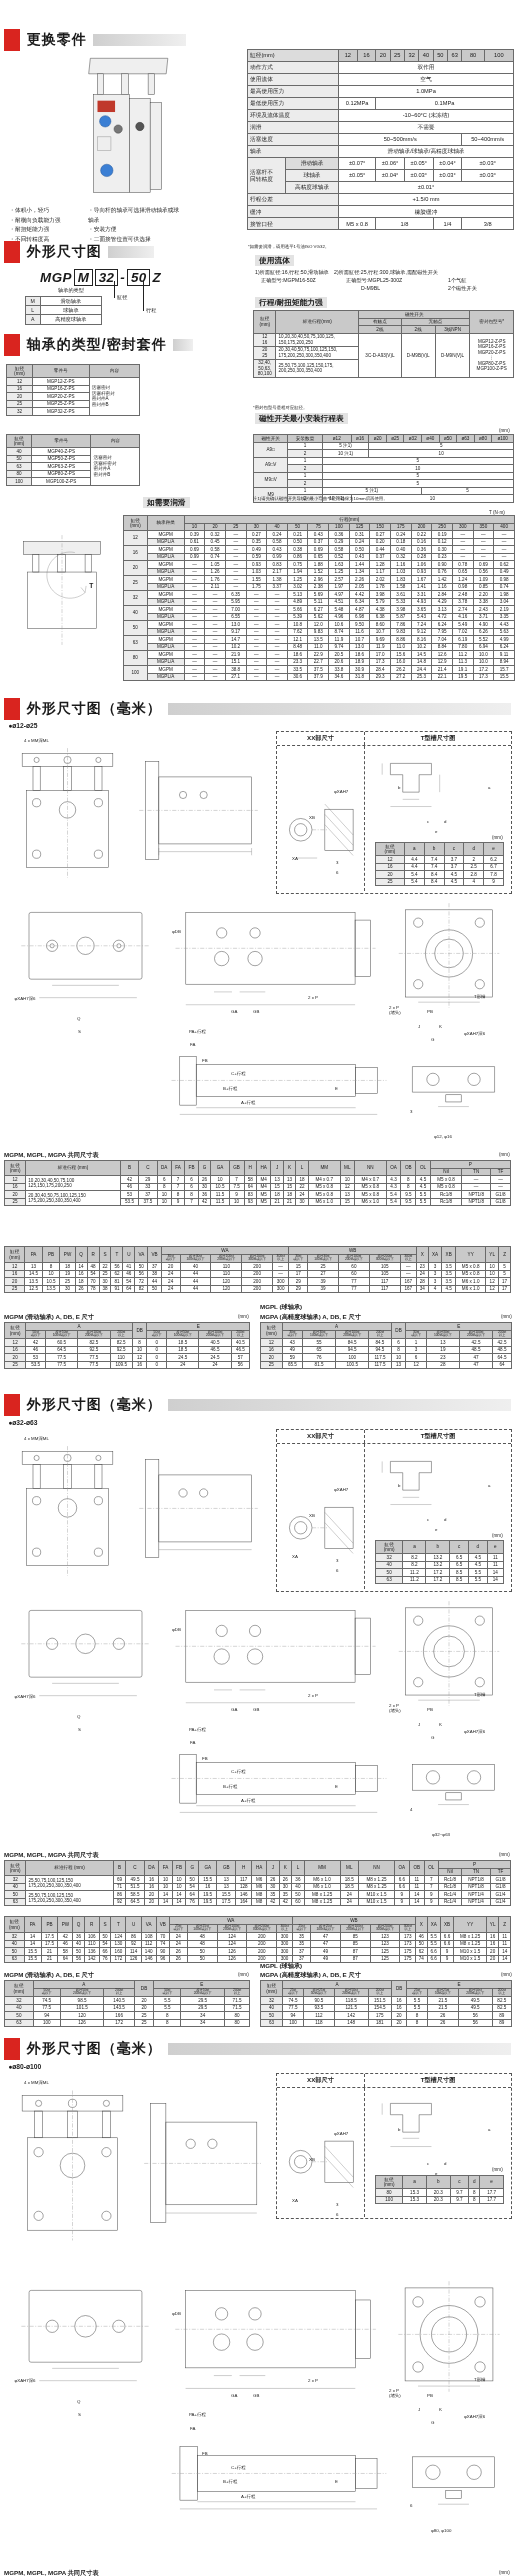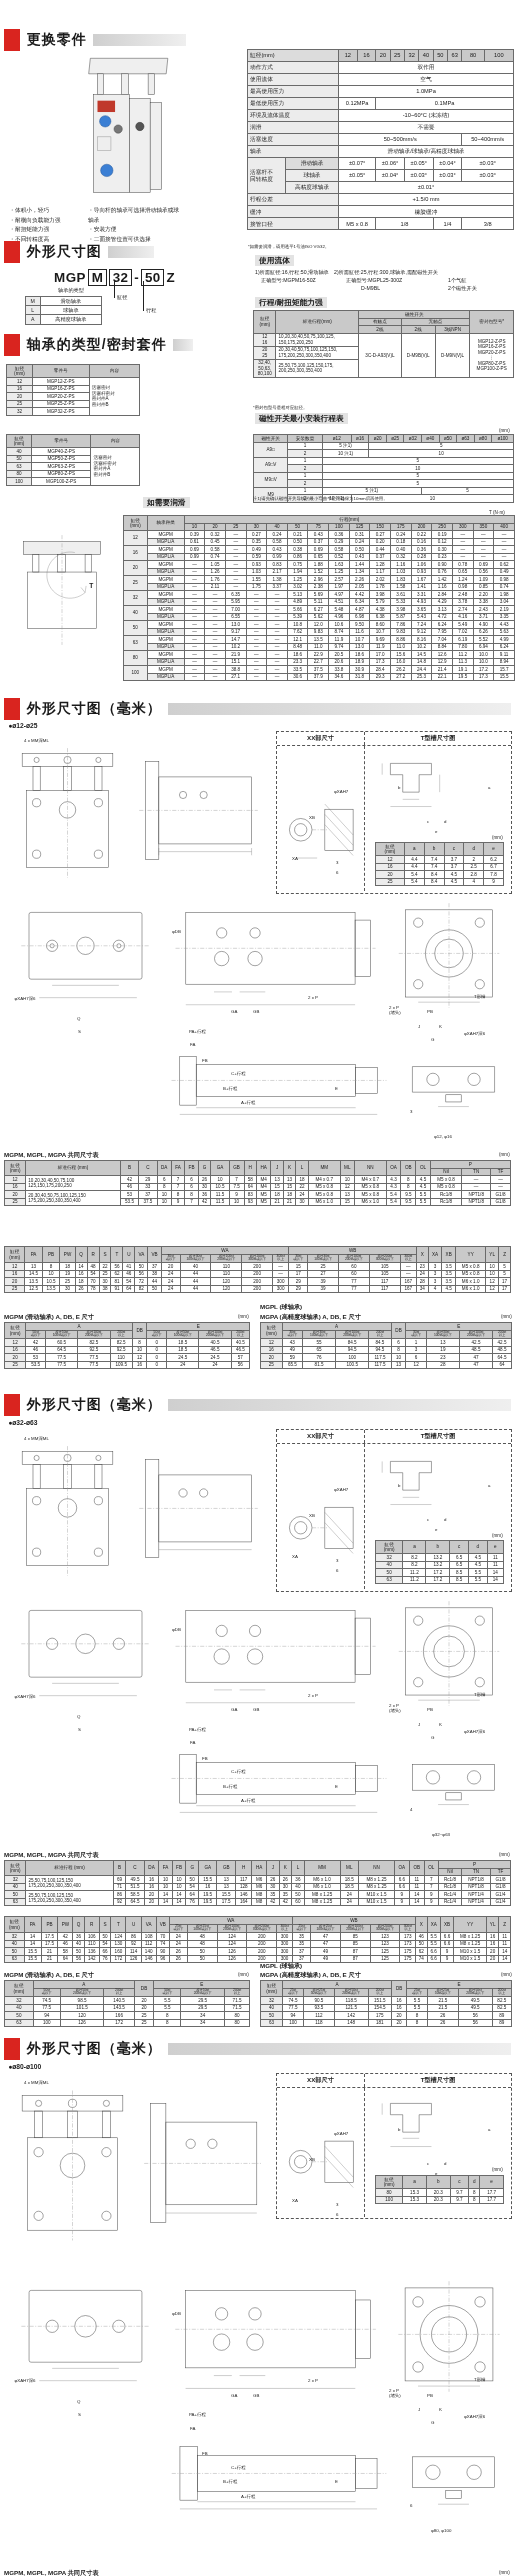--- a/index.html
+++ b/index.html
@@ -176,21 +176,21 @@
       </tbody>
     </table>
   <div class="abs note" style="left:248px;top:244px;">*如需要润滑，请用透平1号油ISO VG32。</div>
 
   <div class="sec-head" style="left:4.1px;top:241px;width:216px;">
     <div class="sq"></div>
     <div class="t">外形尺寸图</div>
     <div class="bar" style="width:46px;"></div>
   </div>
 
-  <div class="abs code" style="left:54px;top:269px;">
+  <div class="abs code" style="left:40px;top:269px;font-style:italic;">
     <span>MGP</span>
     <span class="bx">M</span>
     <span class="bx">32</span>
     <span>-</span>
     <span class="bx">50</span>
     <span>Z</span>
   </div>
   <div class="abs" style="left:58px;top:287px;font-size:5.2px;">轴承的类型</div>
   <div class="conn" style="left:114px;top:281px;width:0.5px;height:16.5px;"></div>
   <div class="abs" style="left:117px;top:294px;font-size:5.2px;">缸径</div>

